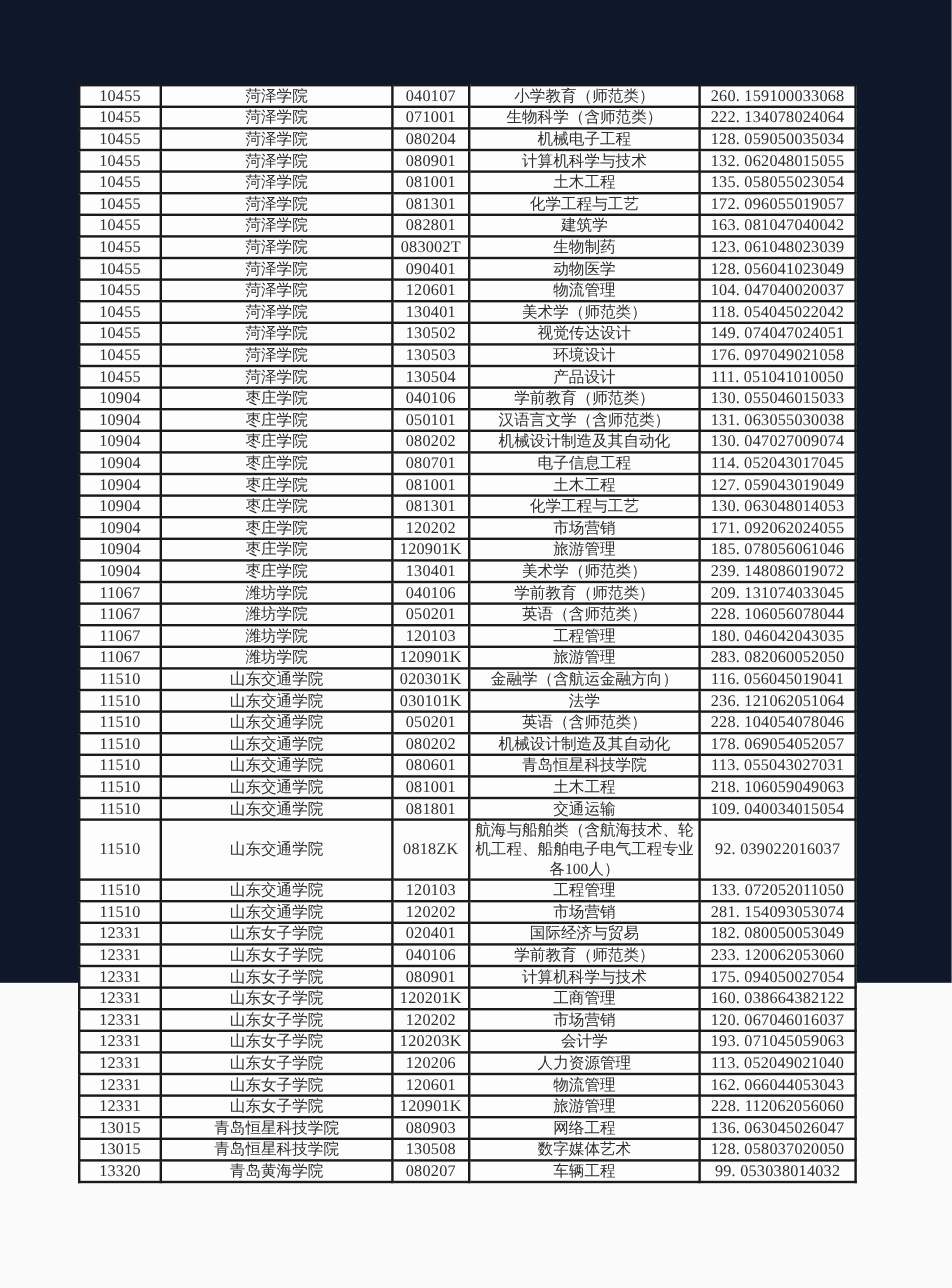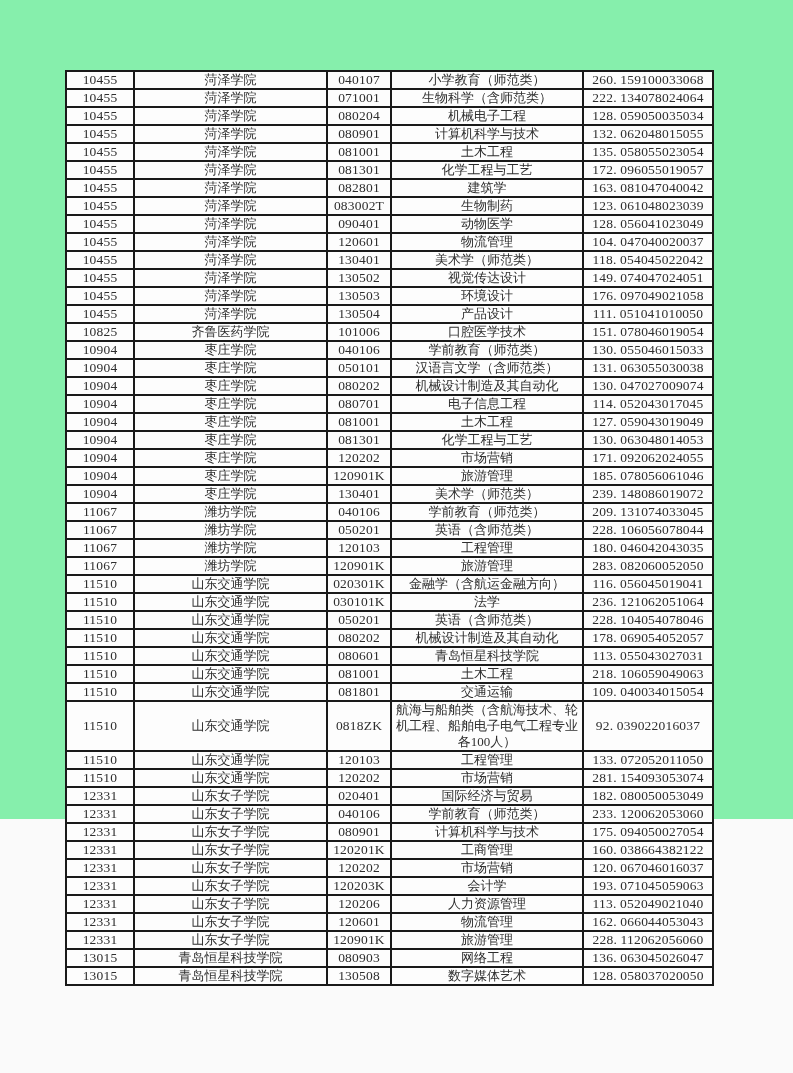--- a/index.html
+++ b/index.html
@@ -13,21 +13,21 @@
     overflow: hidden;
     position: relative;
     font-family: "Liberation Serif", "DejaVu Serif", serif;
   }
   .page {
     position: absolute;
     left: 0;
     top: 0;
     width: 793px;
     height: 819px;
-    background: #86efac;
+    background: #0f172a;
     text-decoration: underline;
   }
   table.score-table {
     position: absolute;
     left: 65px;
     top: 70px;
     width: 647px;
     border-collapse: collapse;
     table-layout: fixed;
     background: #fdfdfd;
@@ -160,27 +160,20 @@
           <td class="num">176. 097049021058</td>
         </tr>
         <tr>
           <td class="num">10455</td>
           <td>菏泽学院</td>
           <td class="num">130504</td>
           <td>产品设计</td>
           <td class="num">111. 051041010050</td>
         </tr>
         <tr>
-          <td class="num">10825</td>
-          <td>齐鲁医药学院</td>
-          <td class="num">101006</td>
-          <td>口腔医学技术</td>
-          <td class="num">151. 078046019054</td>
-        </tr>
-        <tr>
           <td class="num">10904</td>
           <td>枣庄学院</td>
           <td class="num">040106</td>
           <td>学前教育（师范类）</td>
           <td class="num">130. 055046015033</td>
         </tr>
         <tr>
           <td class="num">10904</td>
           <td>枣庄学院</td>
           <td class="num">050101</td>
@@ -404,15 +397,22 @@
           <td>网络工程</td>
           <td class="num">136. 063045026047</td>
         </tr>
         <tr>
           <td class="num">13015</td>
           <td>青岛恒星科技学院</td>
           <td class="num">130508</td>
           <td>数字媒体艺术</td>
           <td class="num">128. 058037020050</td>
         </tr>
+        <tr>
+          <td class="num">13320</td>
+          <td>青岛黄海学院</td>
+          <td class="num">080207</td>
+          <td>车辆工程</td>
+          <td class="num">99. 053038014032</td>
+        </tr>
       </tbody>
   </table>
 </div>
 
 </body></html>

